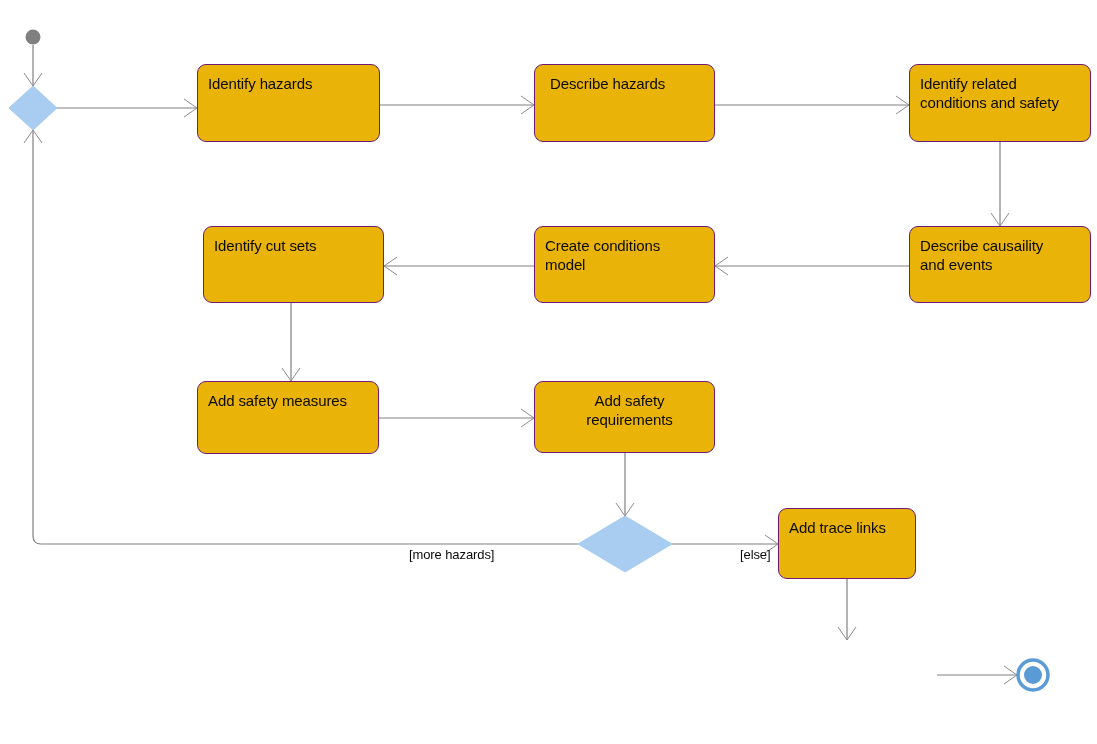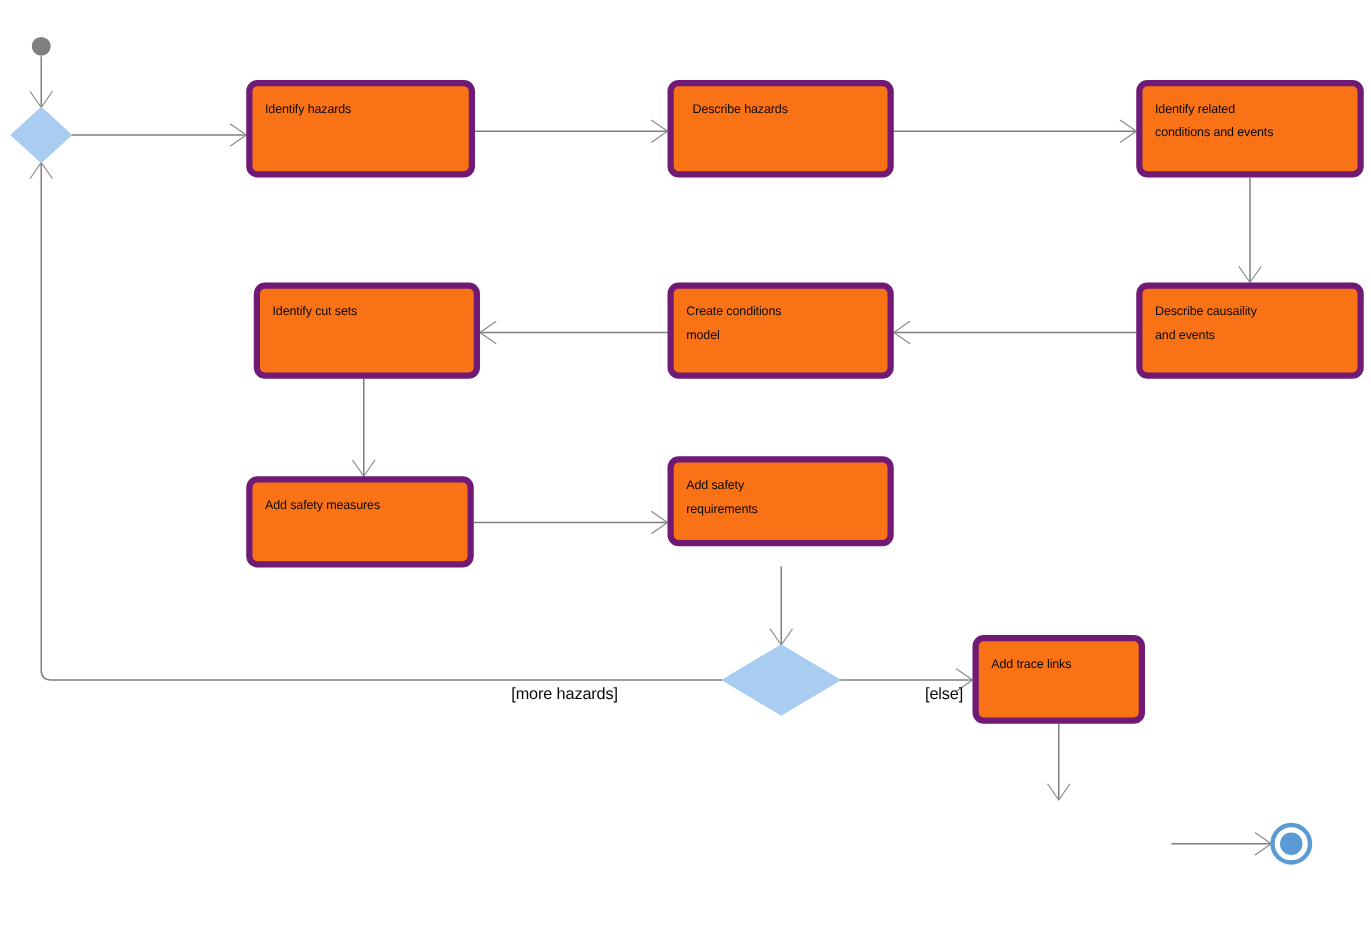--- a/index.html
+++ b/index.html
@@ -22,25 +22,25 @@
     position: absolute;
     left: 0;
     top: 0;
     width: 1097px;
     height: 744px;
     pointer-events: none;
   }
   .action {
     position: absolute;
     box-sizing: border-box;
-    background: #f97316;
-    border: 5px solid #701a75;
+    background: #eab308;
+    border: 1px solid #701a75;
     border-radius: 9px;
     padding: 9px 0 0 10px;
-    font-size: 10px;
+    font-size: 15px;
     line-height: 19px;
     color: #0a0a0a;
     white-space: pre-line;
     letter-spacing: -0.1px;
   }
   .edge-label {
     position: absolute;
     font-size: 13px;
     line-height: 16px;
     color: #0a0a0a;
@@ -141,33 +141,33 @@
       <circle cx="1033" cy="675" r="9" fill="#5b9bd5" stroke="none"></circle>
     </g>
 
   </svg>
 
   <div class="action" style="left:197px; top:64px; width:183px; height:78px;">Identify hazards</div>
 
   <div class="action" style="left:534px; top:64px; width:181px; height:78px;padding-left:15px;">Describe hazards</div>
 
   <div class="action" style="left:909px; top:64px; width:182px; height:78px;">Identify related
-conditions and events</div>
+conditions and safety</div>
 
   <div class="action" style="left:909px; top:226px; width:182px; height:77px;">Describe causaility
 and events</div>
 
   <div class="action" style="left:534px; top:226px; width:181px; height:77px;">Create conditions
 model</div>
 
   <div class="action" style="left:203px; top:226px; width:181px; height:77px;">Identify cut sets</div>
 
   <div class="action" style="left:197px; top:381px; width:182px; height:73px;">Add safety measures</div>
 
-  <div class="action" style="left:534px; top:365px; width:181px; height:72px;">Add safety
+  <div class="action" style="left:534px; top:381px; width:181px; height:72px;text-align:center;">Add safety
 requirements</div>
 
   <div class="action" style="left:778px; top:508px; width:138px; height:71px;">Add trace links</div>
 
 
   <div class="edge-label" style="left:409px; top:515px;">[more hazards]</div>
 
   <div class="edge-label" style="left:740px; top:515px;">[else]</div>
 
 </div>

